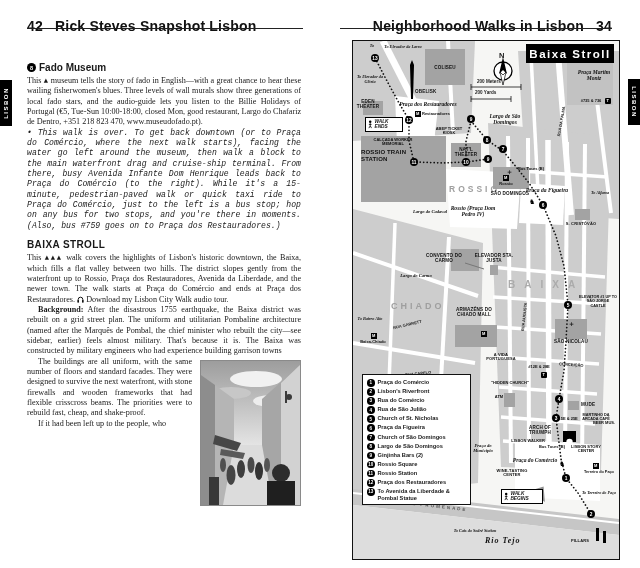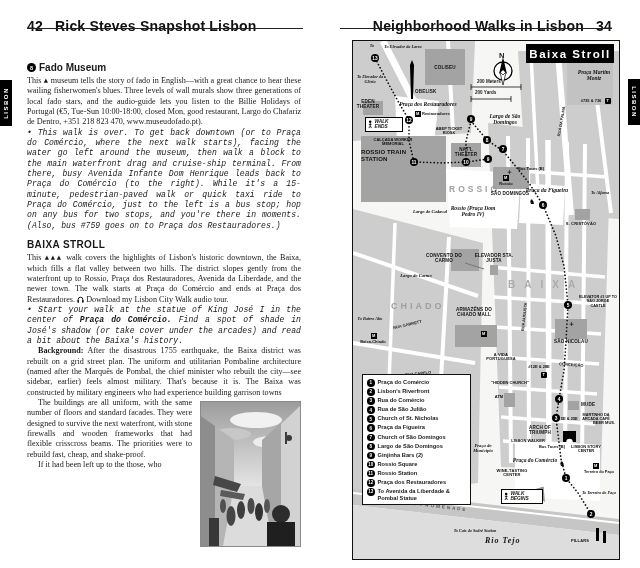--- a/index.html
+++ b/index.html
@@ -88,21 +88,20 @@
     <p class="body ital"><span>• This walk is over. To get back downtown (or to Praça do Comércio, where the next walk starts), facing the water go left around the museum, then walk a block to the main waterfront drag and cruise-ship terminal. From there, busy Avenida Infante Dom Henrique leads back to Praça do Comércio (to the right). While it's a 15-minute, pedestrian-paved walk or quick taxi ride to Praça do Comércio, just to the left is a bus stop; hop on any bus for two stops, and you're there in moments. (Also, bus #759 goes on to Praça dos Restauradores.)</span></p>
 
     <div class="h1 caps">
         <span>BAIXA STROLL</span>
       </div>
     <p class="body"><span>This </span><span class="tri">▲▲▲</span><span> walk covers the highlights of Lisbon's historic downtown, the Baixa, which fills a flat valley between two hills. The district slopes gently from the waterfront up to Rossio, Praça dos Restauradores, Avenida da Liberdade, and the newer town. The walk starts at Praça do Comércio and ends at Praça dos Restauradores. </span><svg class="hp" width="7" height="7" viewBox="0 0 7 7">
           <path d="M1.2 5.6 V3.5 A2.3 2.3 0 0 1 5.8 3.5 V5.6" fill="none" stroke="#111" stroke-width="1"></path>
           <rect x="0.4" y="4.2" width="1.6" height="2.4" fill="#111"></rect>
           <rect x="5" y="4.2" width="1.6" height="2.4" fill="#111"></rect>
         </svg><span> Download my Lisbon City Walk audio tour.</span></p>
-    <p class="body ital"><span>• Start your walk at the statue of King José I in the center of </span><span class="bi">Praça do Comércio.</span><span> Find a spot of shade in José's shadow (or take cover under the arcades) and read a bit about the Baixa's history.</span></p>
     <p class="body ind"><b>Background:</b><span> After the disastrous 1755 earthquake, the Baixa district was rebuilt on a grid street plan. The uniform and utilitarian Pombaline architecture (named after the Marquês de Pombal, the chief minister who rebuilt the city—see sidebar, earlier) feels almost military. That's because it is. The Baixa was constructed by military engineers who had experience building garrison towns</span></p>
 
     <div class="photo">
       <svg width="99" height="144" viewBox="0 0 99 144">
         <defs>
             <linearGradient id="sky" x1="0" y1="0" x2="0" y2="1">
               <stop offset="0" stop-color="#9d9d9d"></stop>
               <stop offset="1" stop-color="#e9e9e9"></stop>
             </linearGradient>
           </defs>
@@ -124,21 +123,21 @@
         <ellipse cx="58" cy="110" rx="4" ry="9" fill="#333"></ellipse>
           <ellipse cx="30" cy="114" rx="4.5" ry="10" fill="#454545"></ellipse>
         <ellipse cx="66" cy="104" rx="3" ry="7" fill="#555"></ellipse>
           <ellipse cx="22" cy="104" rx="3" ry="7" fill="#505050"></ellipse>
         <circle cx="80" cy="112" r="9" fill="#2c2c2c"></circle>
           <rect x="66" y="120" width="28" height="24" fill="#1f1f1f"></rect>
         <rect x="8" y="116" width="10" height="28" fill="#383838"></rect>
       </svg>
     </div>
     <p class="body ind"><span>The buildings are all uniform, with the same number of floors and standard facades. They were designed to survive the next waterfront, with stone firewalls and wooden frameworks that had flexible crisscross beams. The priorities were to rebuild fast, cheap, and shake-proof.</span></p>
-    <p class="body ind"><span>If it had been left up to the those, who</span></p>
+    <p class="body ind"><span>If it had been left up to the people, who</span></p>
   </div>
 
   <div class="hdr hdr-r"><span>Neighborhood Walks in Lisbon</span><span class="pn"></span><span>34</span></div>
   <div class="rule rule-r"></div>
   <div class="tab tab-r">
       <span>LISBON</span>
     </div>
 
   <div class="map">
     <svg class="base" width="266" height="518" viewBox="0 0 266 518">

